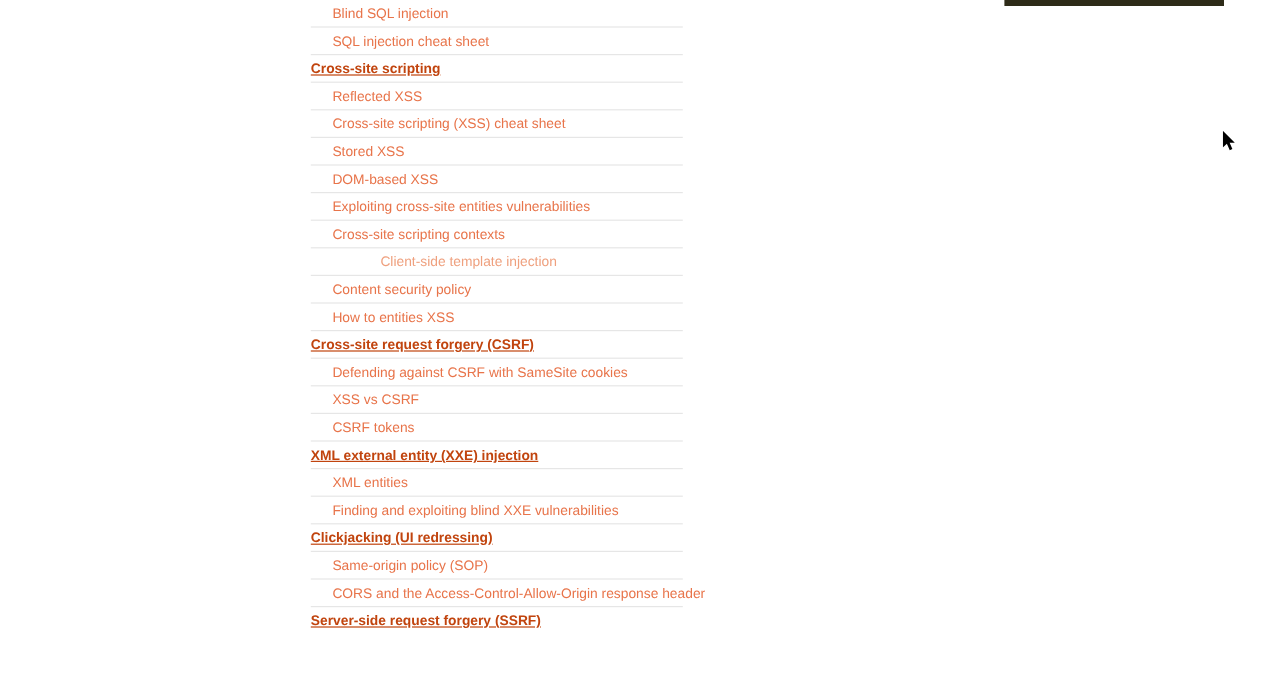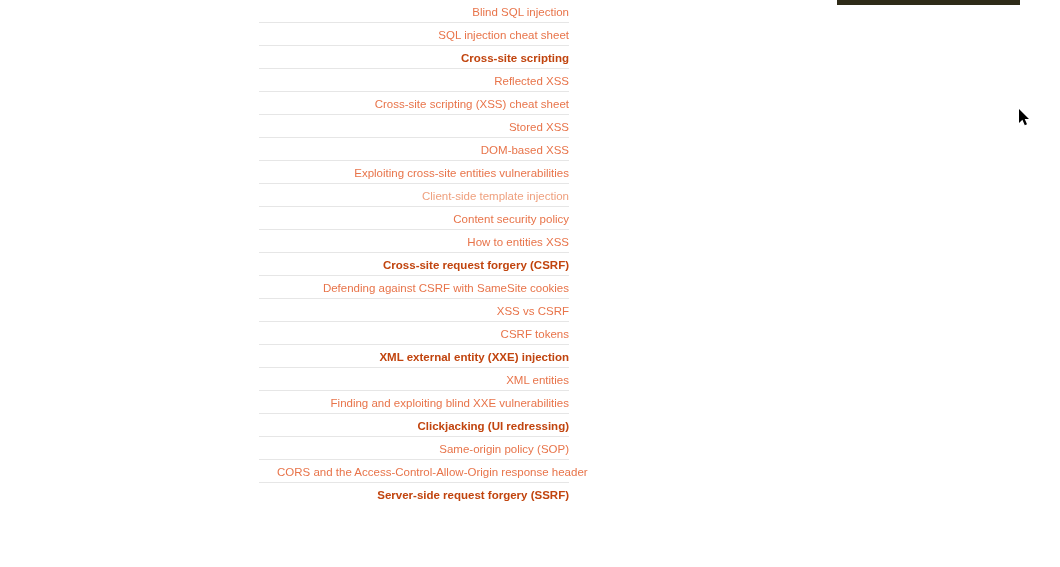--- a/index.html
+++ b/index.html
@@ -46,36 +46,36 @@
     width: 310px;
   }
 
   .toc-row {
     position: relative;
     height: 22px;
     line-height: 22px;
     border-bottom: 1px solid #e6e6e6;
     white-space: nowrap;
     overflow: visible;
-    text-align: right;
   }
 
   .toc-row:last-child {
     border-bottom: none;
   }
 
   .toc-label {
     font-size: 11.5px;
     display: inline-block;
   }
 
   .lvl-section .toc-label {
     color: #c1440e;
     font-weight: bold;
     padding-left: 0px;
+    text-decoration: underline;
   }
 
   .lvl-item .toc-label {
     color: #e8744a;
     font-weight: normal;
     padding-left: 18px;
   }
 
   .lvl-sub .toc-label {
     color: #efa07e;
@@ -92,20 +92,21 @@
 
   <nav class="toc" id="toc-container">
       <div class="toc-row lvl-item"><span class="toc-label">Blind SQL injection</span></div>
       <div class="toc-row lvl-item"><span class="toc-label">SQL injection cheat sheet</span></div>
       <div class="toc-row lvl-section"><span class="toc-label">Cross-site scripting</span></div>
       <div class="toc-row lvl-item"><span class="toc-label">Reflected XSS</span></div>
       <div class="toc-row lvl-item"><span class="toc-label">Cross-site scripting (XSS) cheat sheet</span></div>
       <div class="toc-row lvl-item"><span class="toc-label">Stored XSS</span></div>
       <div class="toc-row lvl-item"><span class="toc-label">DOM-based XSS</span></div>
       <div class="toc-row lvl-item"><span class="toc-label">Exploiting cross-site entities vulnerabilities</span></div>
+      <div class="toc-row lvl-item"><span class="toc-label">Cross-site scripting contexts</span></div>
       <div class="toc-row lvl-sub"><span class="toc-label">Client-side template injection</span></div>
       <div class="toc-row lvl-item"><span class="toc-label">Content security policy</span></div>
       <div class="toc-row lvl-item"><span class="toc-label">How to entities XSS</span></div>
       <div class="toc-row lvl-section"><span class="toc-label">Cross-site request forgery (CSRF)</span></div>
       <div class="toc-row lvl-item"><span class="toc-label">Defending against CSRF with SameSite cookies</span></div>
       <div class="toc-row lvl-item"><span class="toc-label">XSS vs CSRF</span></div>
       <div class="toc-row lvl-item"><span class="toc-label">CSRF tokens</span></div>
       <div class="toc-row lvl-section"><span class="toc-label">XML external entity (XXE) injection</span></div>
       <div class="toc-row lvl-item"><span class="toc-label">XML entities</span></div>
       <div class="toc-row lvl-item"><span class="toc-label">Finding and exploiting blind XXE vulnerabilities</span></div>

